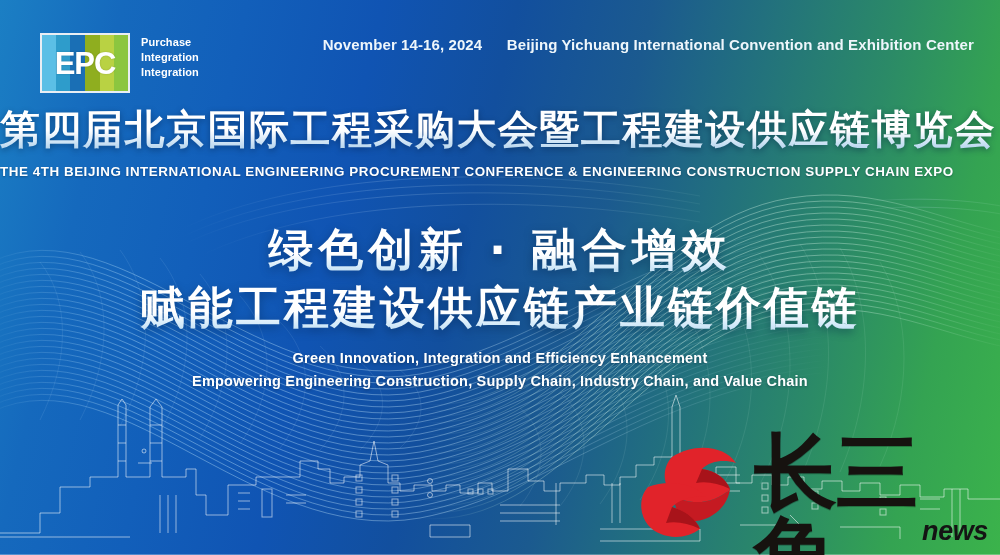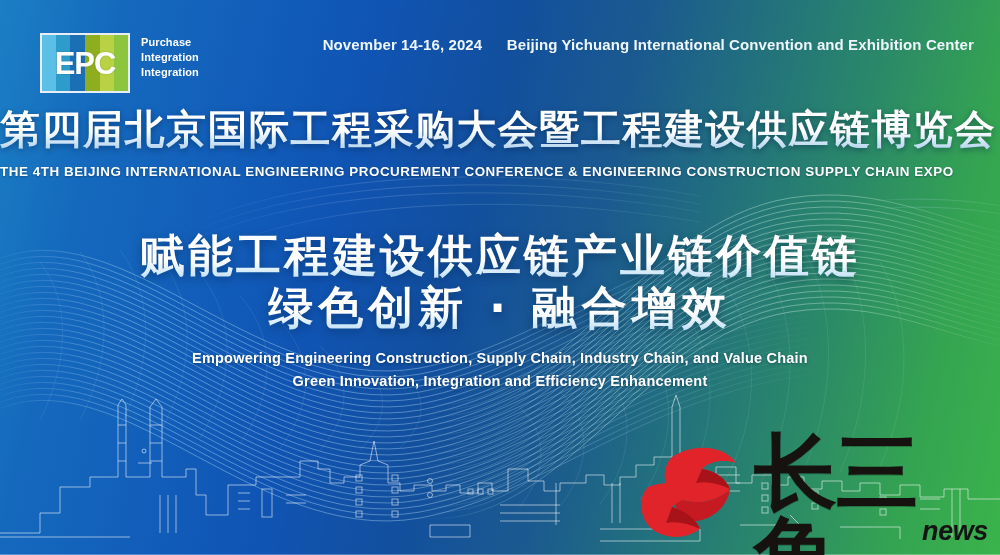--- a/index.html
+++ b/index.html
@@ -262,25 +262,25 @@
       </div>
     </div>
   </div>
 
   <div class="title-block">
     <div class="title-cn">第四届北京国际工程采购大会暨工程建设供应链博览会</div>
     <div class="title-en">THE 4TH BEIJING INTERNATIONAL ENGINEERING PROCUREMENT CONFERENCE &amp; ENGINEERING CONSTRUCTION SUPPLY CHAIN EXPO</div>
   </div>
 
   <div class="slogan">
+    <div class="slogan-line slogan-1">绿色创新 · 融合增效</div>
     <div class="slogan-line slogan-2">赋能工程建设供应链产业链价值链</div>
-    <div class="slogan-line slogan-1">绿色创新 · 融合增效</div>
     <div class="slogan-en">
+      <div>Green Innovation, Integration and Efficiency Enhancement</div>
       <div>Empowering Engineering Construction, Supply Chain, Industry Chain, and Value Chain</div>
-      <div>Green Innovation, Integration and Efficiency Enhancement</div>
     </div>
   </div>
 
   <div class="skyline">
     <svg viewBox="0 0 1000 190" preserveAspectRatio="none" aria-hidden="true">
       <g fill="none" stroke="#ffffff" stroke-opacity="0.55" stroke-width="1">
 
         <path d="M0,168 L40,168 L40,148 L60,148 L60,122 L90,122 L90,112 L118,112 L118,40 L122,34 L126,40 L126,112 L150,112
                  L150,42 L156,34 L162,42 L162,112 L186,112 L186,104 L196,104 L196,130 L206,130 L206,150 L228,150 L228,120
                  L256,120 L256,112 L300,112 L300,96 L318,96 L318,104 L330,104 L330,118 L344,118 L344,112 L360,112

